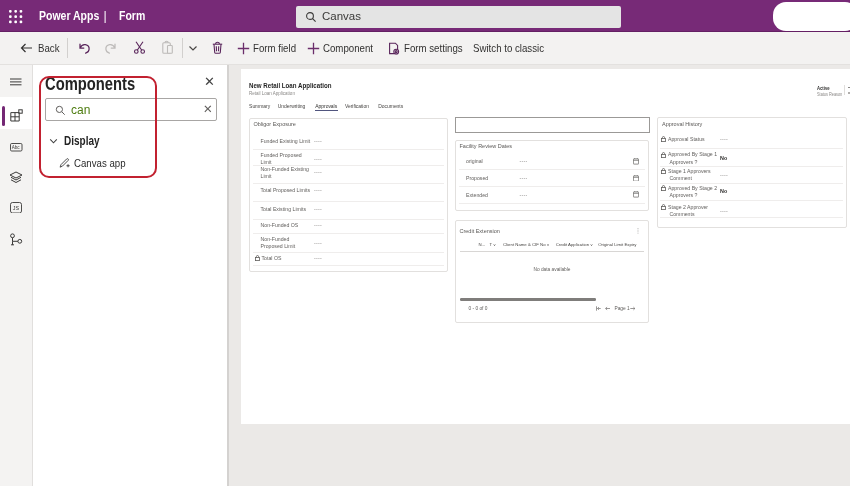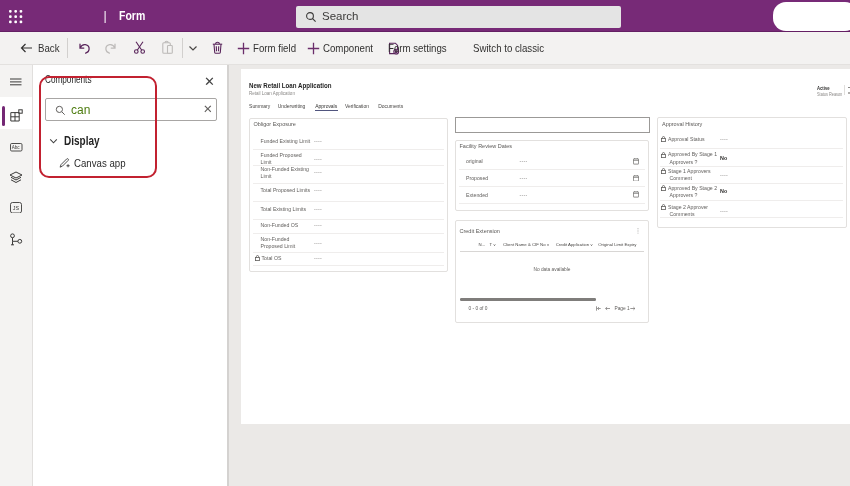--- a/index.html
+++ b/index.html
@@ -22,21 +22,21 @@
   #tbar { position:absolute; left:0; top:32px; width:850px; height:33px; background:#f3f2f1; border-bottom:1px solid #e3e1df; }
   .tsep { position:absolute; top:38px; width:1px; height:20px; background:#d2d0ce; }
   .ttxt { position:absolute; top:32px; height:32px; line-height:32px; font-size:11px; color:#323130;text-align:right; }
   
   #rail { position:absolute; left:0; top:65px; width:33px; height:421px; background:#f4f3f2; border-right:1px solid #e1dfdd; }
   #railsel { position:absolute; left:0; top:97px; width:32px; height:32px; background:#fff; }
   #railbar { position:absolute; left:2px; top:105.5px; width:2.5px; height:20px; background:#742774; border-radius:2px; }
   
   #panel { position:absolute; left:34px; top:65px; width:193px; height:421px; background:#fff; }
   #paneldiv { position:absolute; left:227px; top:65px; width:2px; height:421px; background:#d4d2d0; }
-  #ptitle { position:absolute; left:44.5px; top:73.5px; font-size:10px; font-weight:normal; color:#242424; }
+  #ptitle { position:absolute; left:44.5px; top:73.5px; font-size:18px; font-weight:bold; color:#242424; }
   #pclose { position:absolute; left:204px; top:74px; font-size:13px; color:#424242; }
   #psearch { position:absolute; left:45px; top:97.5px; width:172px; height:23px; border:1px solid #a8a6a4; border-radius:2px; background:#fff; }
   #psearch .q { position:absolute; left:25px; top:4px; font-size:12px; color:#4d7c0f; }
   #psearch .clr { position:absolute; left:157px; top:3.5px; font-size:11.5px; color:#605e5c; }
   #pdisplay { position:absolute; left:63.5px; top:134px; font-size:12.5px; font-weight:bold; color:#242424; }
   #pcanvas { position:absolute; left:74px; top:157px; font-size:11.5px; color:#2b2b2b; }
   
   #redbox { position:absolute; left:39px; top:76px; width:118px; height:102px; border:2.6px solid #c22130; border-radius:10px; z-index:50; }
   
   #cvs { position:absolute; left:229px; top:65px; width:621px; height:421px; background:#ebe9e7; }
@@ -60,28 +60,29 @@
         <rect x="5.3" y="0" width="2.7" height="2.7" rx="1.1"></rect>
         <rect x="10.6" y="0" width="2.7" height="2.7" rx="1.1"></rect>
         <rect x="0" y="5.3" width="2.7" height="2.7" rx="1.1"></rect>
         <rect x="5.3" y="5.3" width="2.7" height="2.7" rx="1.1"></rect>
         <rect x="10.6" y="5.3" width="2.7" height="2.7" rx="1.1"></rect>
         <rect x="0" y="10.6" width="2.7" height="2.7" rx="1.1"></rect>
         <rect x="5.3" y="10.6" width="2.7" height="2.7" rx="1.1"></rect>
         <rect x="10.6" y="10.6" width="2.7" height="2.7" rx="1.1"></rect>
       </g>
     </svg>
+    <div class="brandtx" style="left:38.8px"><span class="sx84">Power Apps</span></div>
     <div class="brandtx" style="left:103.5px;font-weight:normal;opacity:.95;">|</div>
     <div class="brandtx" style="left:119px"><span class="sx84">Form</span></div>
     <div id="hsearch">
       <svg class="abs" style="left:8.5px;top:5px" width="12" height="12" viewBox="0 0 12 12">
         <circle cx="5" cy="5" r="3.4" fill="none" stroke="#3b3a39" stroke-width="1.1"></circle>
         <line x1="7.6" y1="7.6" x2="10.6" y2="10.6" stroke="#3b3a39" stroke-width="1.1"></line>
       </svg>
-      <span>Search</span>
+      <span>Canvas</span>
     </div>
     <div id="blob"></div>
     <div id="hdrline"></div>
   </div>
 
   <div id="tbar"></div>
   <svg class="abs" style="left:20px;top:42px;z-index:5" width="13" height="12" viewBox="0 0 13 12">
     <path d="M12 6 H1.5 M5.5 2 L1.5 6 L5.5 10" fill="none" stroke="#323130" stroke-width="1.2"></path>
   </svg>
   <div class="ttxt" style="left:37.7px;"><span class="sx88">Back</span></div>
@@ -136,21 +137,21 @@
   </svg>
   <div class="ttxt" style="left:323.2px;"><span class="sx88">Component</span></div>
 
   <svg class="abs" style="left:386px;top:40.5px" width="15" height="15" viewBox="0 0 15 15">
     <g stroke="#59255b" fill="none" stroke-width="1.1">
       <path d="M3.6 2.2 H9.4 L11.6 4.4 V12.6 H3.6 Z"></path>
       <circle cx="10.2" cy="10.6" r="2.4" fill="#f3f2f1"></circle>
       <circle cx="10.2" cy="10.6" r="1"></circle>
     </g>
   </svg>
-  <div class="ttxt" style="left:388px;"><span class="sx88">Form settings</span></div>
+  <div class="ttxt" style="left:404px;"><span class="sx88">Form settings</span></div>
   <div class="ttxt" style="left:472.6px;"><span class="sx88">Switch to classic</span></div>
 
   <div id="rail"></div>
   <div id="railsel"></div>
   <div id="railbar"></div>
   <svg class="abs" style="left:9.8px;top:77.6px" width="12" height="8" viewBox="0 0 12 8">
     <g stroke="#3b3a39" stroke-width="1">
       <line x1="0" y1="1" x2="11.5" y2="1"></line>
       <line x1="0" y1="3.9" x2="11.5" y2="3.9"></line>
       <line x1="0" y1="6.8" x2="11.5" y2="6.8"></line>

